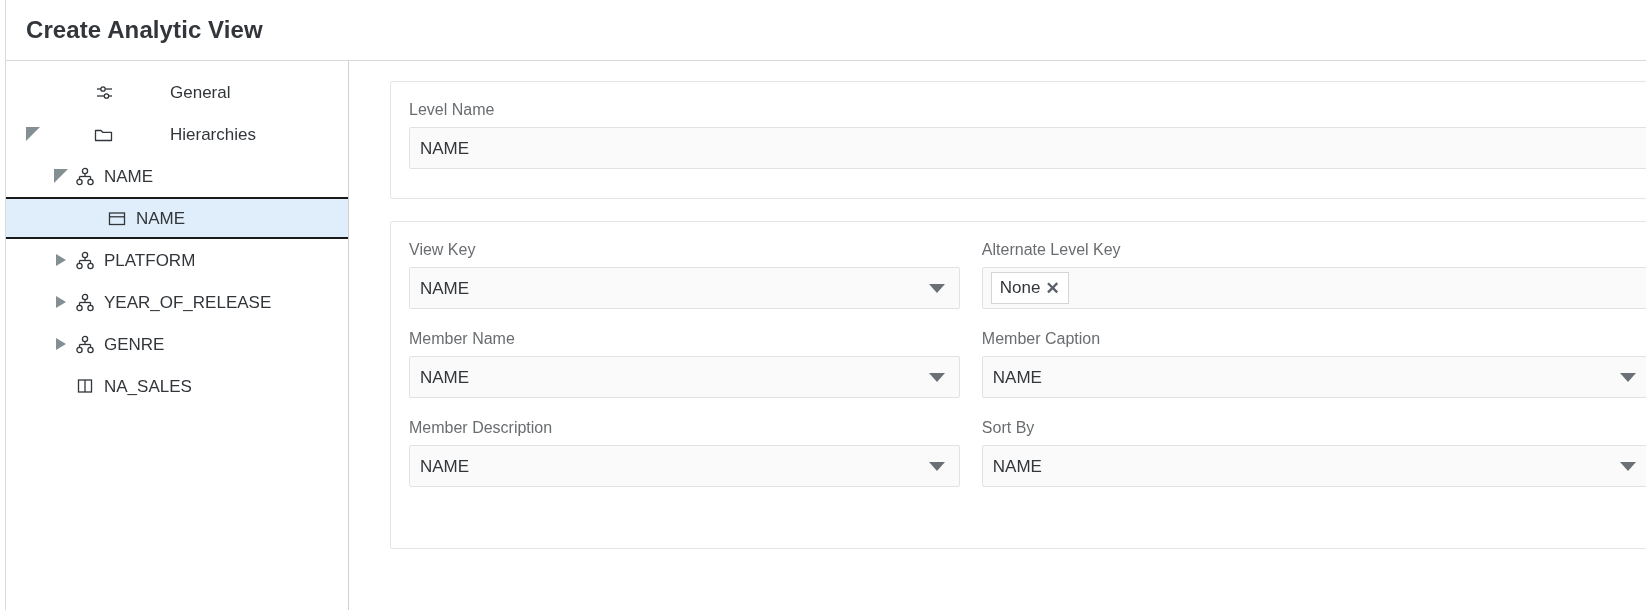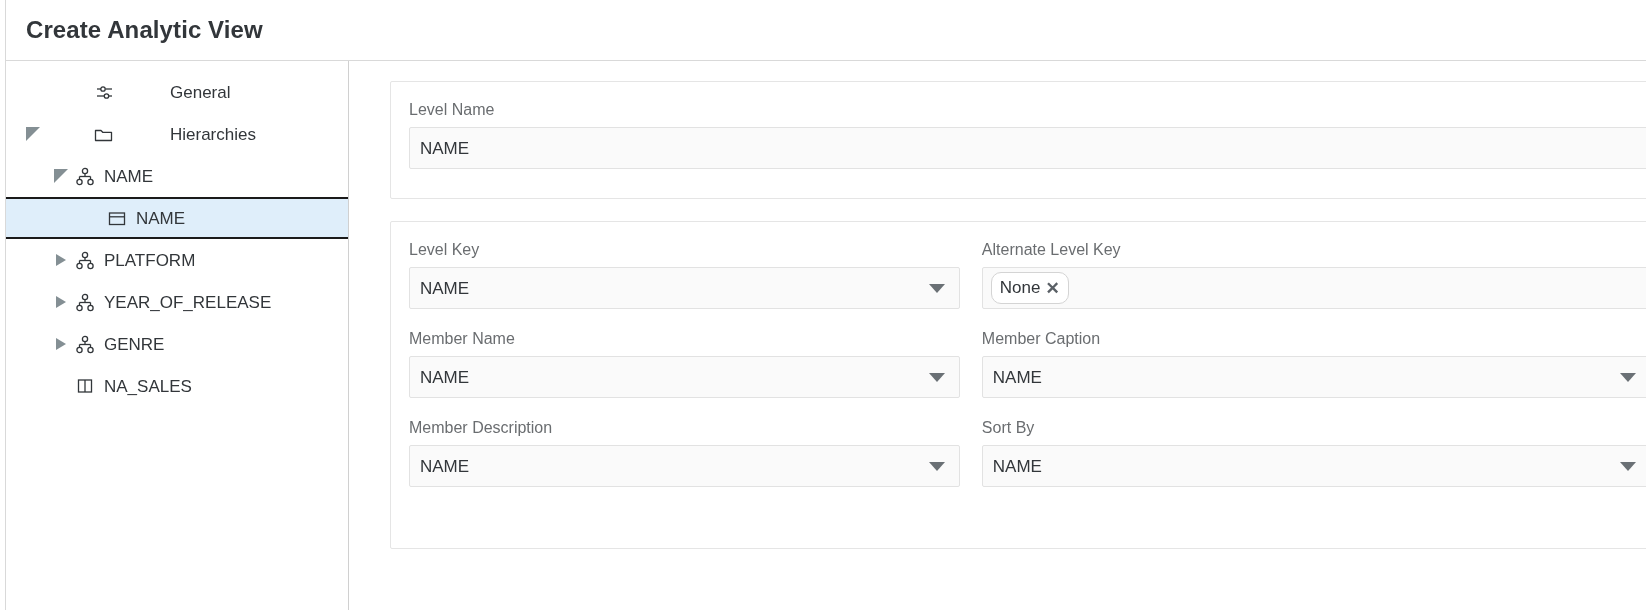--- a/index.html
+++ b/index.html
@@ -191,21 +191,21 @@
     padding: 0 8px;
   }
   .token {
     display: inline-flex;
     align-items: center;
     gap: 5px;
     height: 32px;
     padding: 0 8px;
     background: #ffffff;
     border: 1px solid #d4d4d4;
-    border-radius: 10px;
+    border-radius: 0;
     font-size: 17px;
     color: #32363a;
     cursor: pointer;
   }
   .token-x {
     font-size: 17px;
     color: #5a6066;
     line-height: 1;
     font-weight: bold;
   }
@@ -356,21 +356,21 @@
       <div class="field-label">Level Name</div>
       <div class="field-box fullwidth">
         <span class="field-value">NAME</span>
       </div>
     </div>
 
     <div class="card card-2">
 
       <div class="row">
         <div class="col-left">
-          <div class="field-label">Level Key</div>
+          <div class="field-label">View Key</div>
           <div class="field-box">
             <span class="field-value">NAME</span>
             <span class="caret"></span>
           </div>
         </div>
         <div class="col-right">
           <div class="field-label">Alternate Level Key</div>
           <div class="token-field">
             <span class="token">
               <span>None</span>

